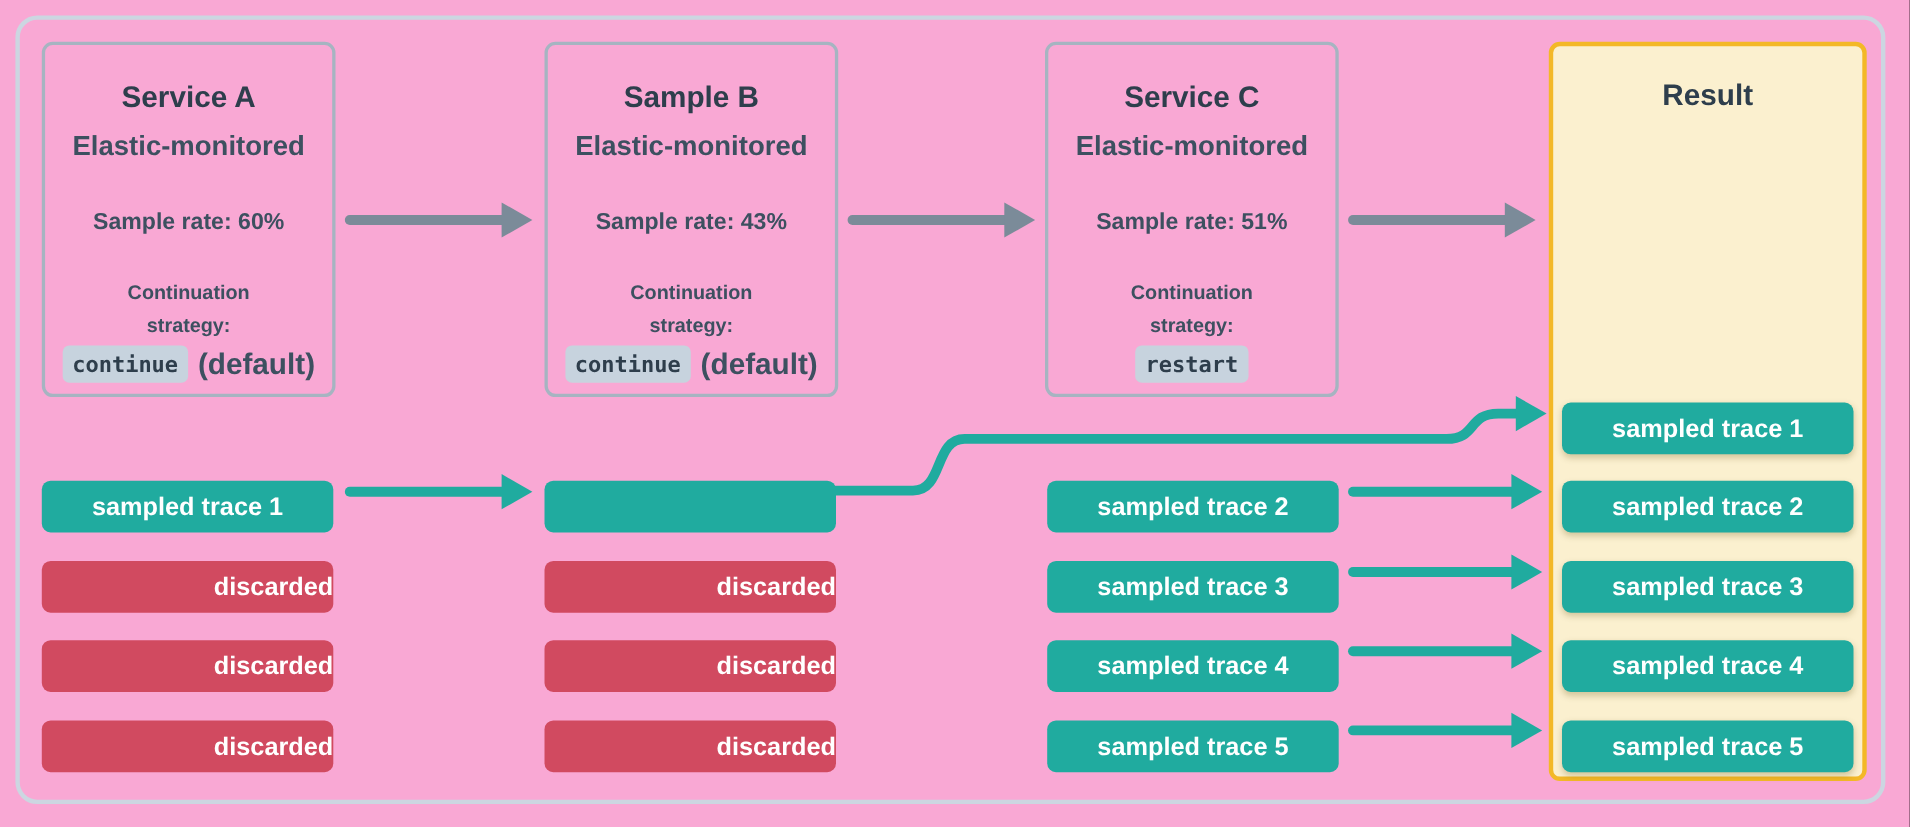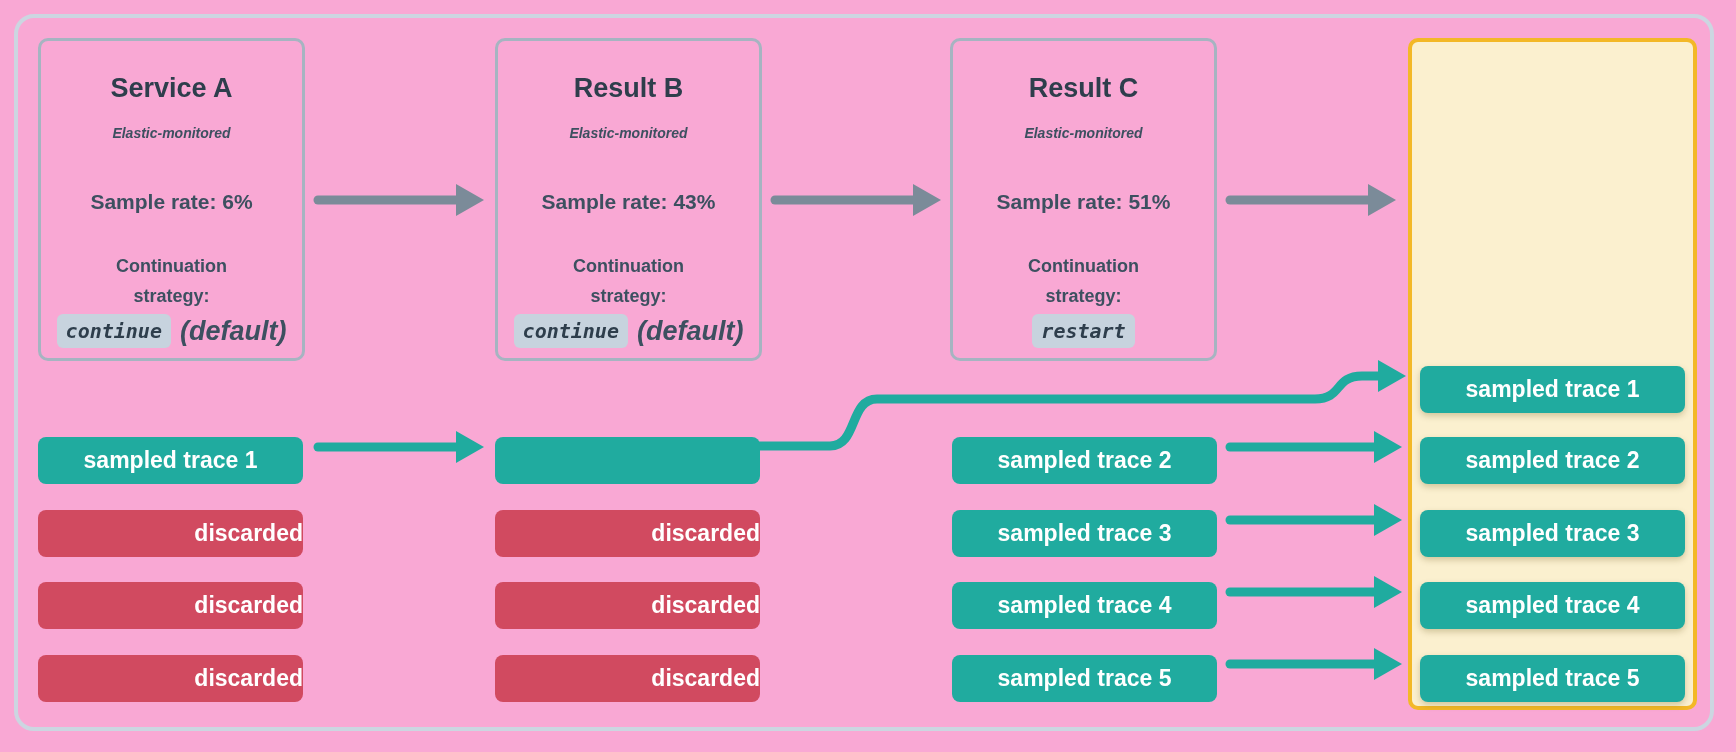--- a/index.html
+++ b/index.html
@@ -8,25 +8,25 @@
   .frame{position:absolute;left:14px;top:14px;width:1700px;height:717px;
          border:4px solid #ccd6e1;border-radius:20px;box-sizing:border-box;}
   .arrows{position:absolute;left:0;top:0;pointer-events:none;}
 
   
   .svc{position:absolute;top:38px;width:267px;height:323px;box-sizing:border-box;
        border:3px solid #a6b4c1;border-radius:10px;display:flex;flex-direction:column;
        align-items:center;text-align:center;}
   .svc-a{left:38px;} .svc-b{left:495px;} .svc-c{left:950px;}
   .svc h2{margin:31px 0 0;font-size:27px;line-height:32px;font-weight:bold;color:#2e3e4c;}
-  .svc .sub{margin-top:16px;font-size:14px;line-height:26px;font-weight:600;color:#3d5060;font-style:italic;}
+  .svc .sub{margin-top:16px;font-size:25px;line-height:26px;font-weight:600;color:#3d5060;}
   .svc .rate{margin-top:43px;font-size:21px;line-height:26px;font-weight:600;color:#3d5060;}
   .svc .strat{margin-top:36px;max-width:170px;font-size:18px;line-height:30px;
               font-weight:600;color:#3d5060;}
-  .chiprow{margin-top:3px;display:flex;align-items:center;column-gap:9px;font-style:italic;}
+  .chiprow{margin-top:3px;display:flex;align-items:center;column-gap:9px;}
   .chip{font-family:"DejaVu Sans Mono",monospace;font-size:20px;line-height:26px;
         padding:4px 9px;background:#c7d3de;color:#2e3e4c;border-radius:6px;font-weight:bold;}
   .note{font-size:27px;font-weight:600;color:#3d5060;}
   .note:empty{display:none;}
 
   
   .result{position:absolute;left:1408px;top:38px;width:289px;height:672px;box-sizing:border-box;
           background:#fbf0cf;border:4px solid #f3b827;border-radius:10px;text-align:center;}
   .result h2{margin:28px 0 0;font-size:27px;line-height:32px;font-weight:bold;color:#2e3e4c;}
 
@@ -71,51 +71,52 @@
       <polygon points="1402,447 1374,431 1374,463"></polygon>
       <polygon points="1402,520 1374,504 1374,536"></polygon>
       <polygon points="1402,592 1374,576 1374,608"></polygon>
       <polygon points="1402,664 1374,648 1374,680"></polygon>
     </g>
   </svg>
 
   <section class="svc svc-a">
     <h2>Service A</h2>
     <div class="sub">Elastic-monitored</div>
-    <div class="rate">Sample rate: 6%</div>
+    <div class="rate">Sample rate: 60%</div>
     <div class="strat">Continuation strategy:</div>
     <div class="chiprow">
       <code class="chip">continue</code>
       <span class="note">(default)</span>
     </div>
   </section>
 
   <section class="svc svc-b">
-    <h2>Result B</h2>
+    <h2>Sample B</h2>
     <div class="sub">Elastic-monitored</div>
     <div class="rate">Sample rate: 43%</div>
     <div class="strat">Continuation strategy:</div>
     <div class="chiprow">
       <code class="chip">continue</code>
       <span class="note">(default)</span>
     </div>
   </section>
 
   <section class="svc svc-c">
-    <h2>Result C</h2>
+    <h2>Service C</h2>
     <div class="sub">Elastic-monitored</div>
     <div class="rate">Sample rate: 51%</div>
     <div class="strat">Continuation strategy:</div>
     <div class="chiprow">
       <code class="chip">restart</code>
 
     </div>
   </section>
 
   <section class="result">
+    <h2>Result</h2>
     <div class="pill teal" style="top:310px">sampled trace 1</div>
     <div class="pill teal" style="top:381px">sampled trace 2</div>
     <div class="pill teal" style="top:454px">sampled trace 3</div>
     <div class="pill teal" style="top:526px">sampled trace 4</div>
     <div class="pill teal" style="top:599px">sampled trace 5</div>
   </section>
 
   <div class="pill teal" style="left:38px;top:423px">sampled trace 1</div>
   <div class="pill red" style="left:38px;top:496px">discarded</div>
   <div class="pill red" style="left:38px;top:568px">discarded</div>

